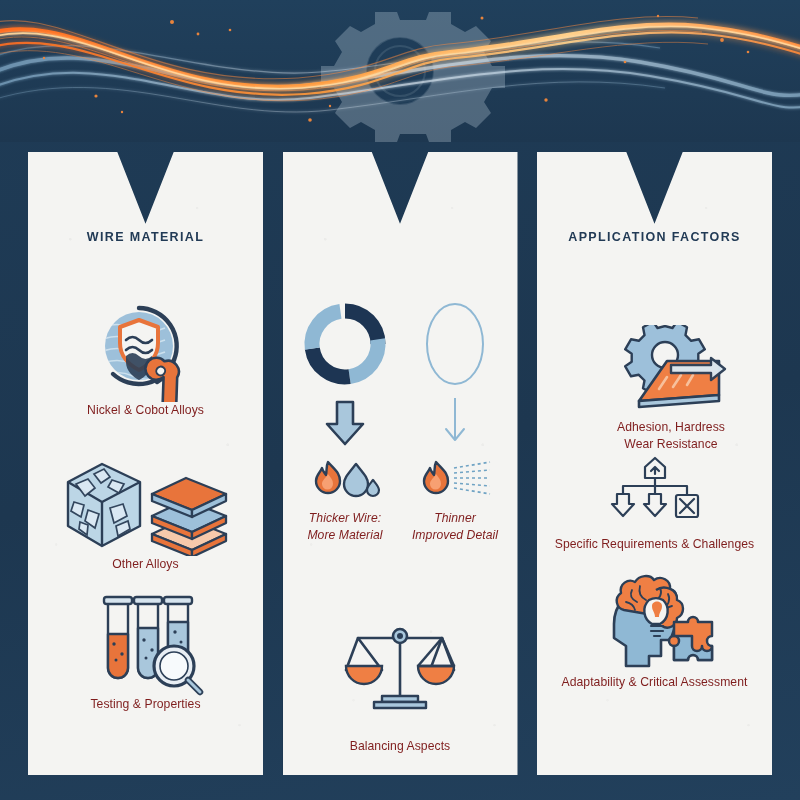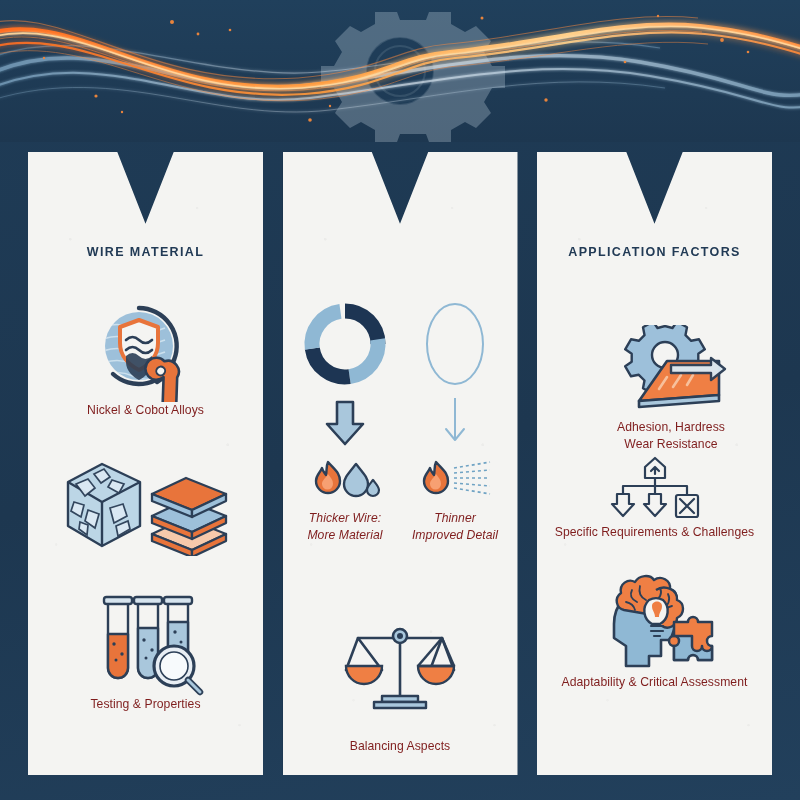--- a/index.html
+++ b/index.html
@@ -59,21 +59,21 @@
       radial-gradient(circle at 12% 63%, rgba(0,0,0,0.028) 0 1px,   transparent 1.5px),
       radial-gradient(circle at 63% 77%, rgba(0,0,0,0.03)  0 1.1px, transparent 1.6px),
       radial-gradient(circle at 30% 88%, rgba(0,0,0,0.025) 0 1px,   transparent 1.5px),
       radial-gradient(circle at 90% 92%, rgba(0,0,0,0.03)  0 1px,   transparent 1.5px);
     pointer-events: none;
   }
 
   .card-title {
     position: absolute;
     left: 0; right: 0;
-    top: 91px;
+    top: 76px;
     text-align: center;
     font-size: 12.5px;
     font-weight: bold;
     letter-spacing: 1.35px;
     color: #213a55;
     line-height: 1.55;
     z-index: 3;
   }
 
   .card-body {
@@ -110,21 +110,21 @@
     justify-content: center;
     font-style: italic;
   }
   .pair-col {
     width: 110px;
     text-align: center;
   }
   .pair-col .caption { font-size: 12.2px; }
 
   
-  .tight { margin-top: 2px; }
+  .tight { margin-top: 14px; }
 </style>
 </head>
 <body>
 
 <div class="poster">
 
   <div class="banner">
     <svg width="800" height="142" viewBox="0 0 800 142">
       <defs>
         <linearGradient id="bgGrad" x1="0" y1="0" x2="0" y2="1">
@@ -282,20 +282,21 @@
                 <path d="M92 58 L126 42 L166 58 L132 74 Z" fill="#9dc0da"></path>
                 <path d="M92 58 v7 l40 16 v-7 z" fill="#e8743b"></path>
                 <path d="M132 74 v7 l34 -16 v-7 z" fill="#e8743b"></path>
 
                 <path d="M92 36 L126 20 L166 36 L132 52 Z" fill="#e8743b"></path>
                 <path d="M92 36 v7 l40 16 v-7 z" fill="#9dc0da"></path>
                 <path d="M132 52 v7 l34 -16 v-7 z" fill="#9dc0da"></path>
               </g>
             </svg>
           </div>
+          <div class="caption">Other Alloys</div>
         </div>
 
         <div class="block" style="top:318px;">
           <div class="icon-wrap">
             <svg width="140" height="108" viewBox="0 0 140 108">
 
               <g stroke="#2c3f57" stroke-width="2.4" stroke-linejoin="round">
                 <path d="M32 14 h20 v66 a10 10 0 0 1 -20 0 z" fill="#f4f4f2"></path>
                 <path d="M32 46 h20 v34 a10 10 0 0 1 -20 0 z" fill="#e8743b"></path>
                 <rect x="28" y="9" width="28" height="7" rx="2.5" fill="#d6e4ee"></rect>

